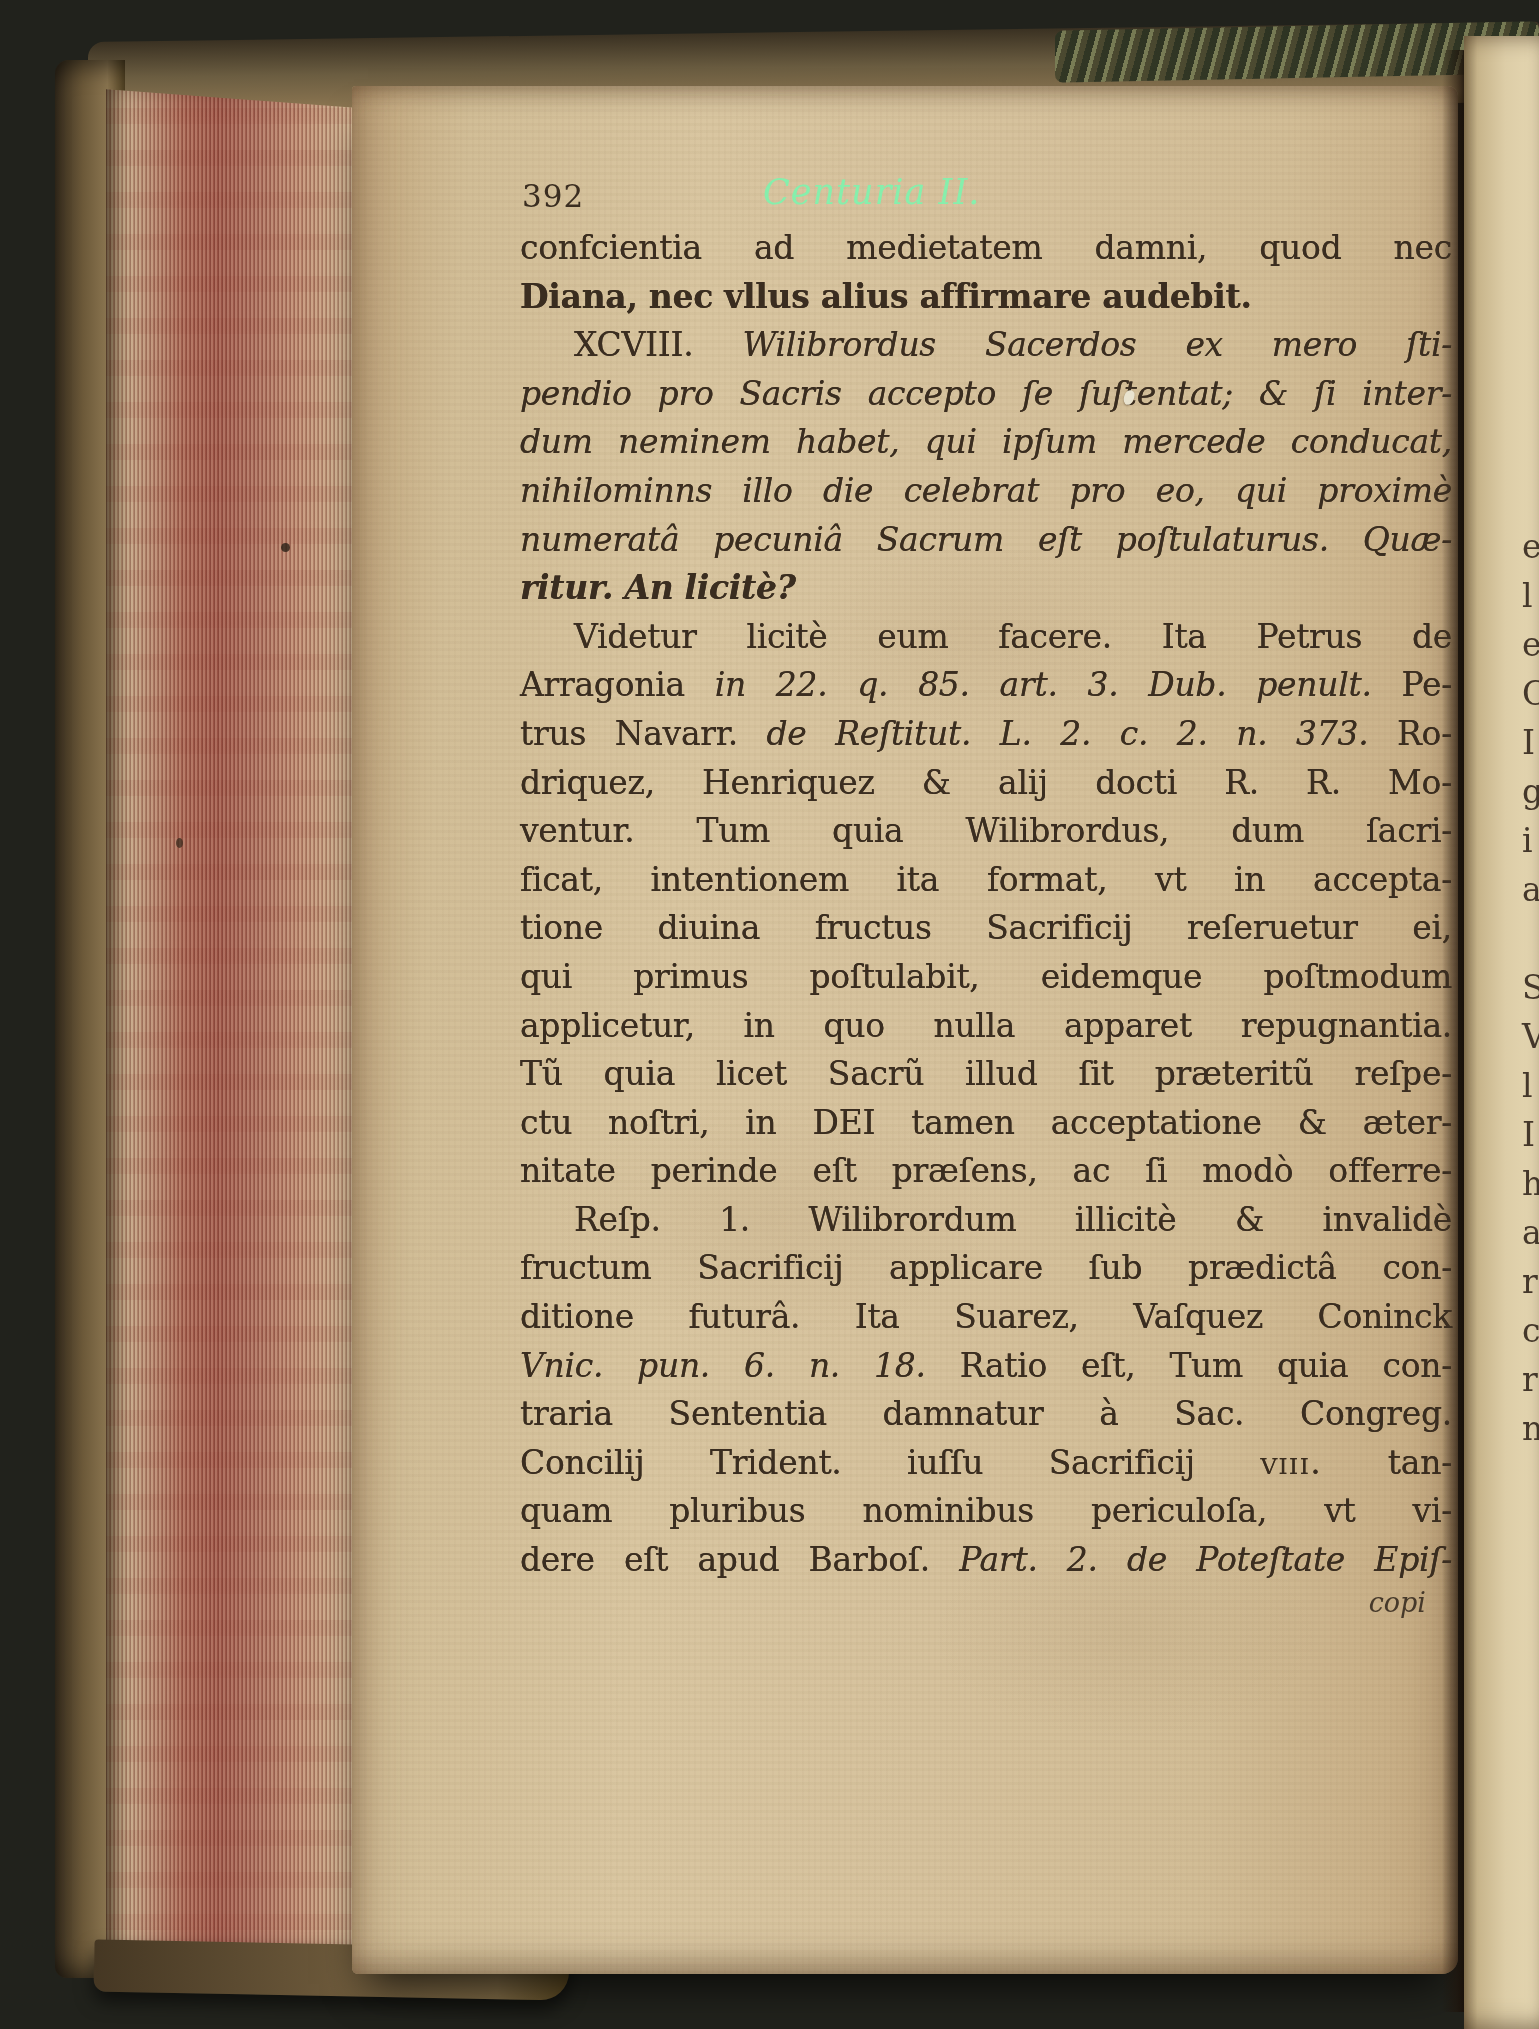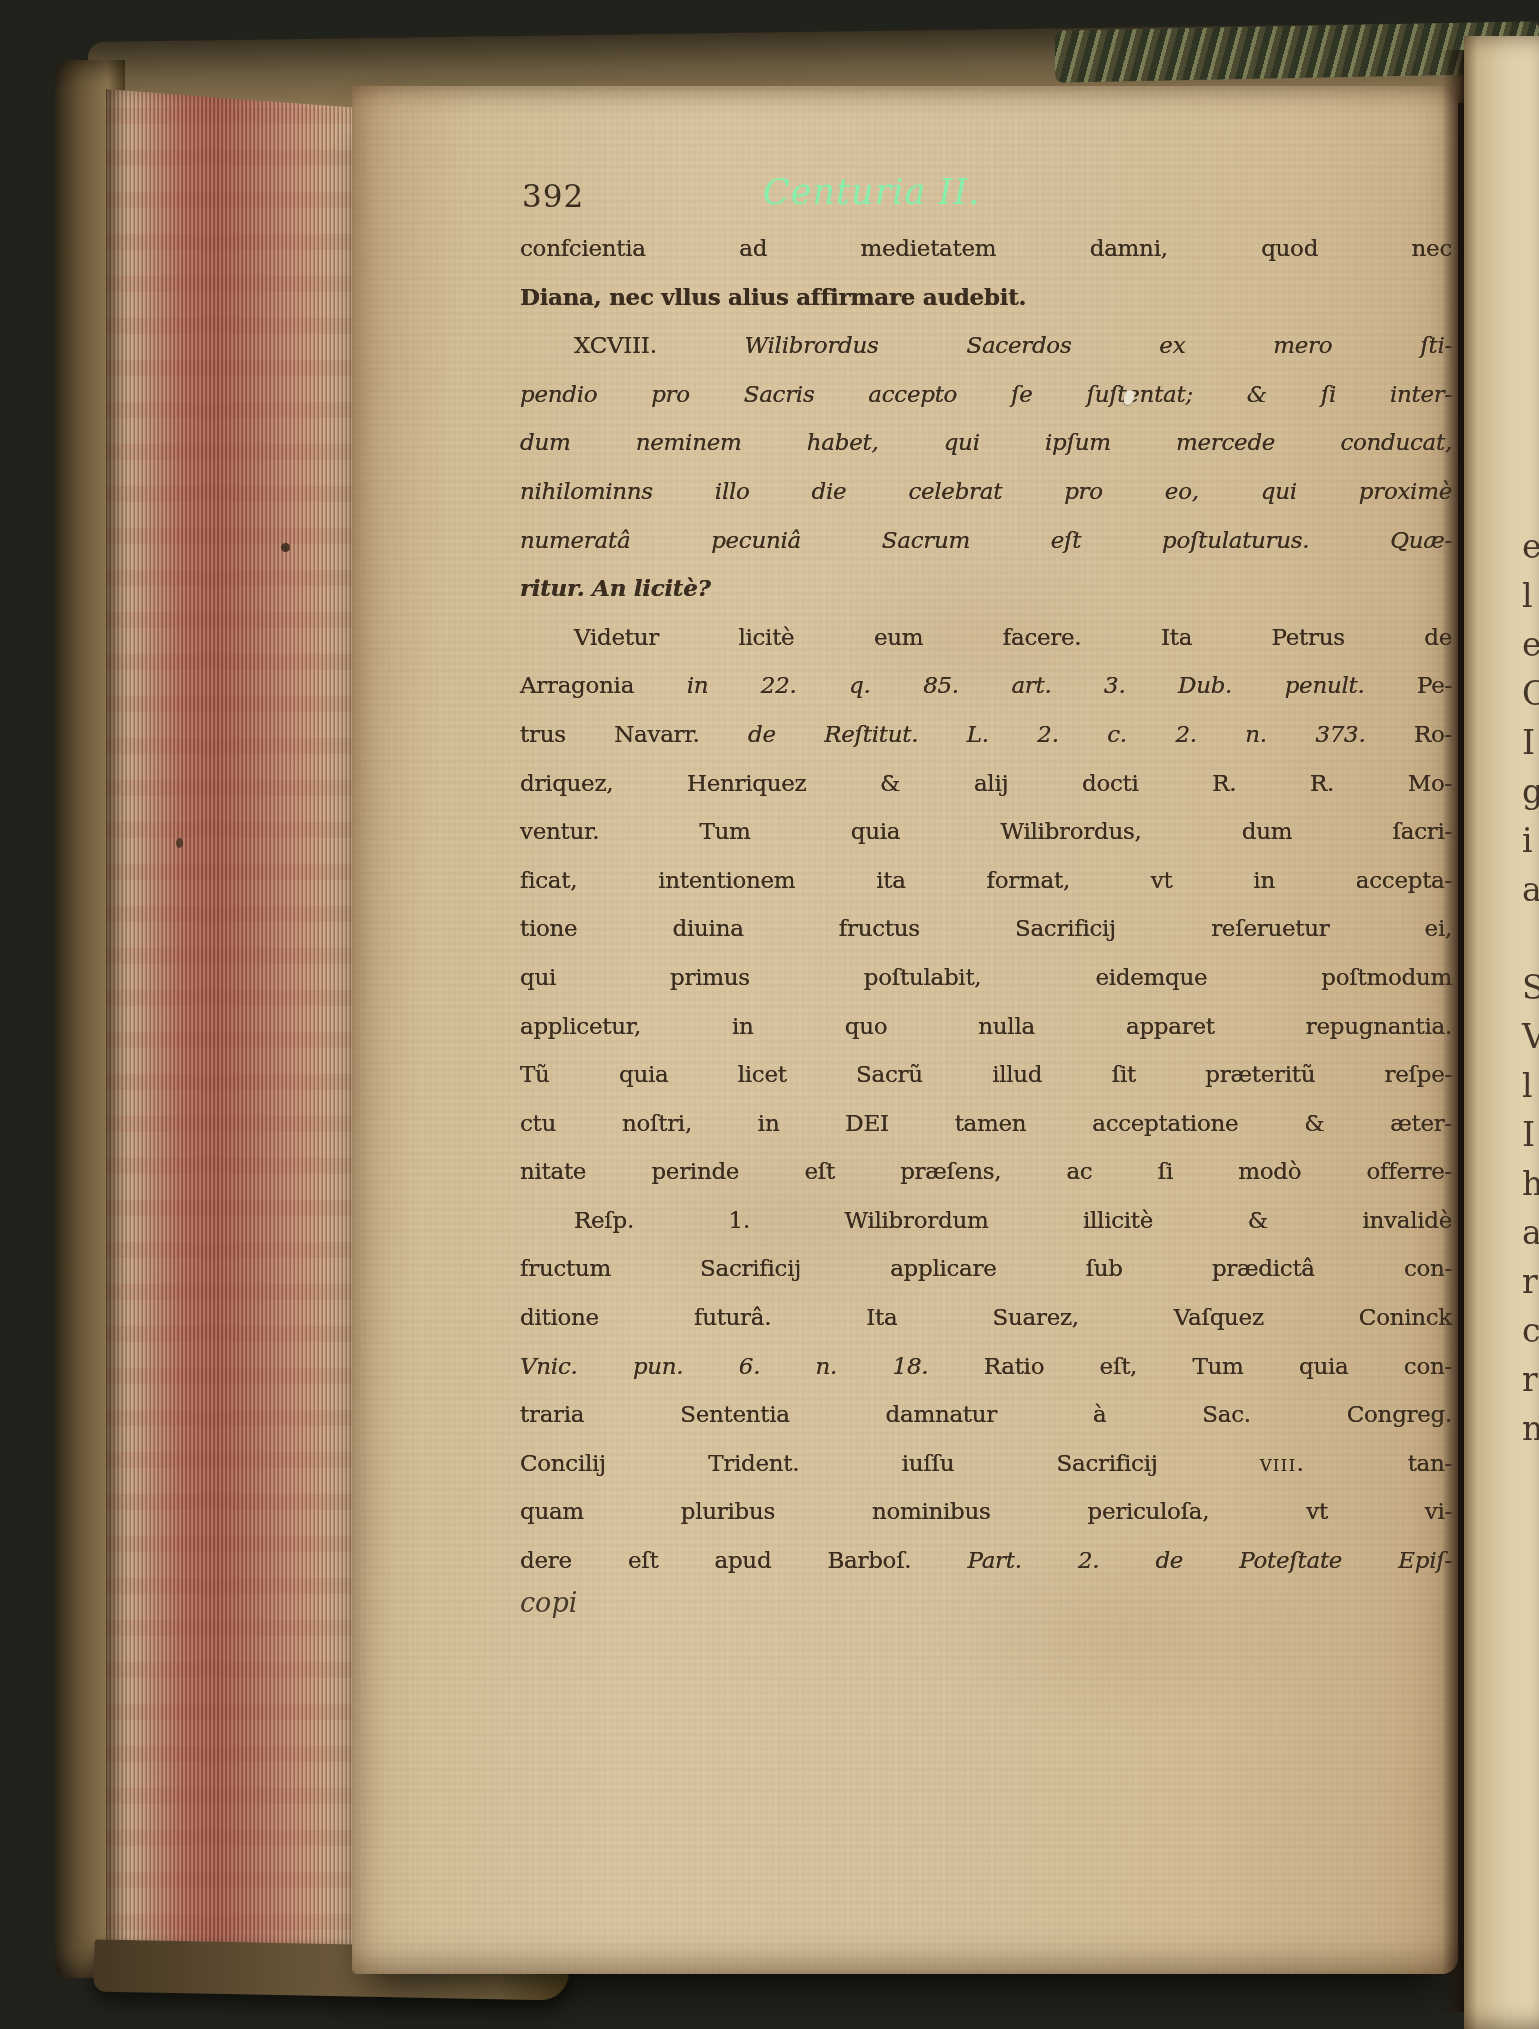--- a/index.html
+++ b/index.html
@@ -53,28 +53,28 @@
   
   .speck-white{position:absolute;left:1124px;top:390px;width:10px;height:15px;background:#e9e3cf;
          border-radius:50% 40% 50% 50%;transform:rotate(18deg);box-shadow:0 1px 2px rgba(60,40,20,.4);}
   .speck-dark{position:absolute;left:281px;top:543px;width:9px;height:9px;background:#2b2117;border-radius:50%;opacity:.8;}
   .speck-dark2{position:absolute;left:176px;top:838px;width:7px;height:10px;background:#33261a;border-radius:50%;opacity:.7;}
   
   .text-block{position:absolute;left:520px;top:158px;width:932px;color:#3a2d20;}
   .header-row{position:relative;height:66px;text-align:right;}
   .folio{position:absolute;left:2px;top:20px;font-size:31px;letter-spacing:1px;}
   .running-title{position:absolute;left:243px;top:14px;font-style:italic;font-size:35px;letter-spacing:1px;color:#86efac;}
-  .body-lines{position:relative;font-size:23px;line-height:48.6px;letter-spacing:-0.3px;
+  .body-lines{position:relative;font-size:33px;line-height:48.6px;letter-spacing:-0.3px;
          text-shadow:0 0 0.6px rgba(52,38,22,.85);}
   .line{text-align:justify;text-align-last:justify;}
   .line.short{text-align-last:left;font-weight:bold;}
   .line.ind{padding-left:54px;}
   .sg-i{font-style:italic;}
   .sg-c{font-variant:small-caps;letter-spacing:1.5px;}
-  .catchword-row{text-align:left;padding-right:26px;margin-top:2px;font-style:italic;font-size:27px;color:#46392a;}
+  .catchword-row{text-align:right;padding-right:26px;margin-top:2px;font-style:italic;font-size:27px;color:#46392a;}
 </style>
 </head>
 <body>
 
 <div class="photo">
   <div class="book-top"></div>
   <div class="headband"></div>
   <div class="cover"></div>
   <div class="page-stack"></div>
   <div class="cover-bottom"></div>

